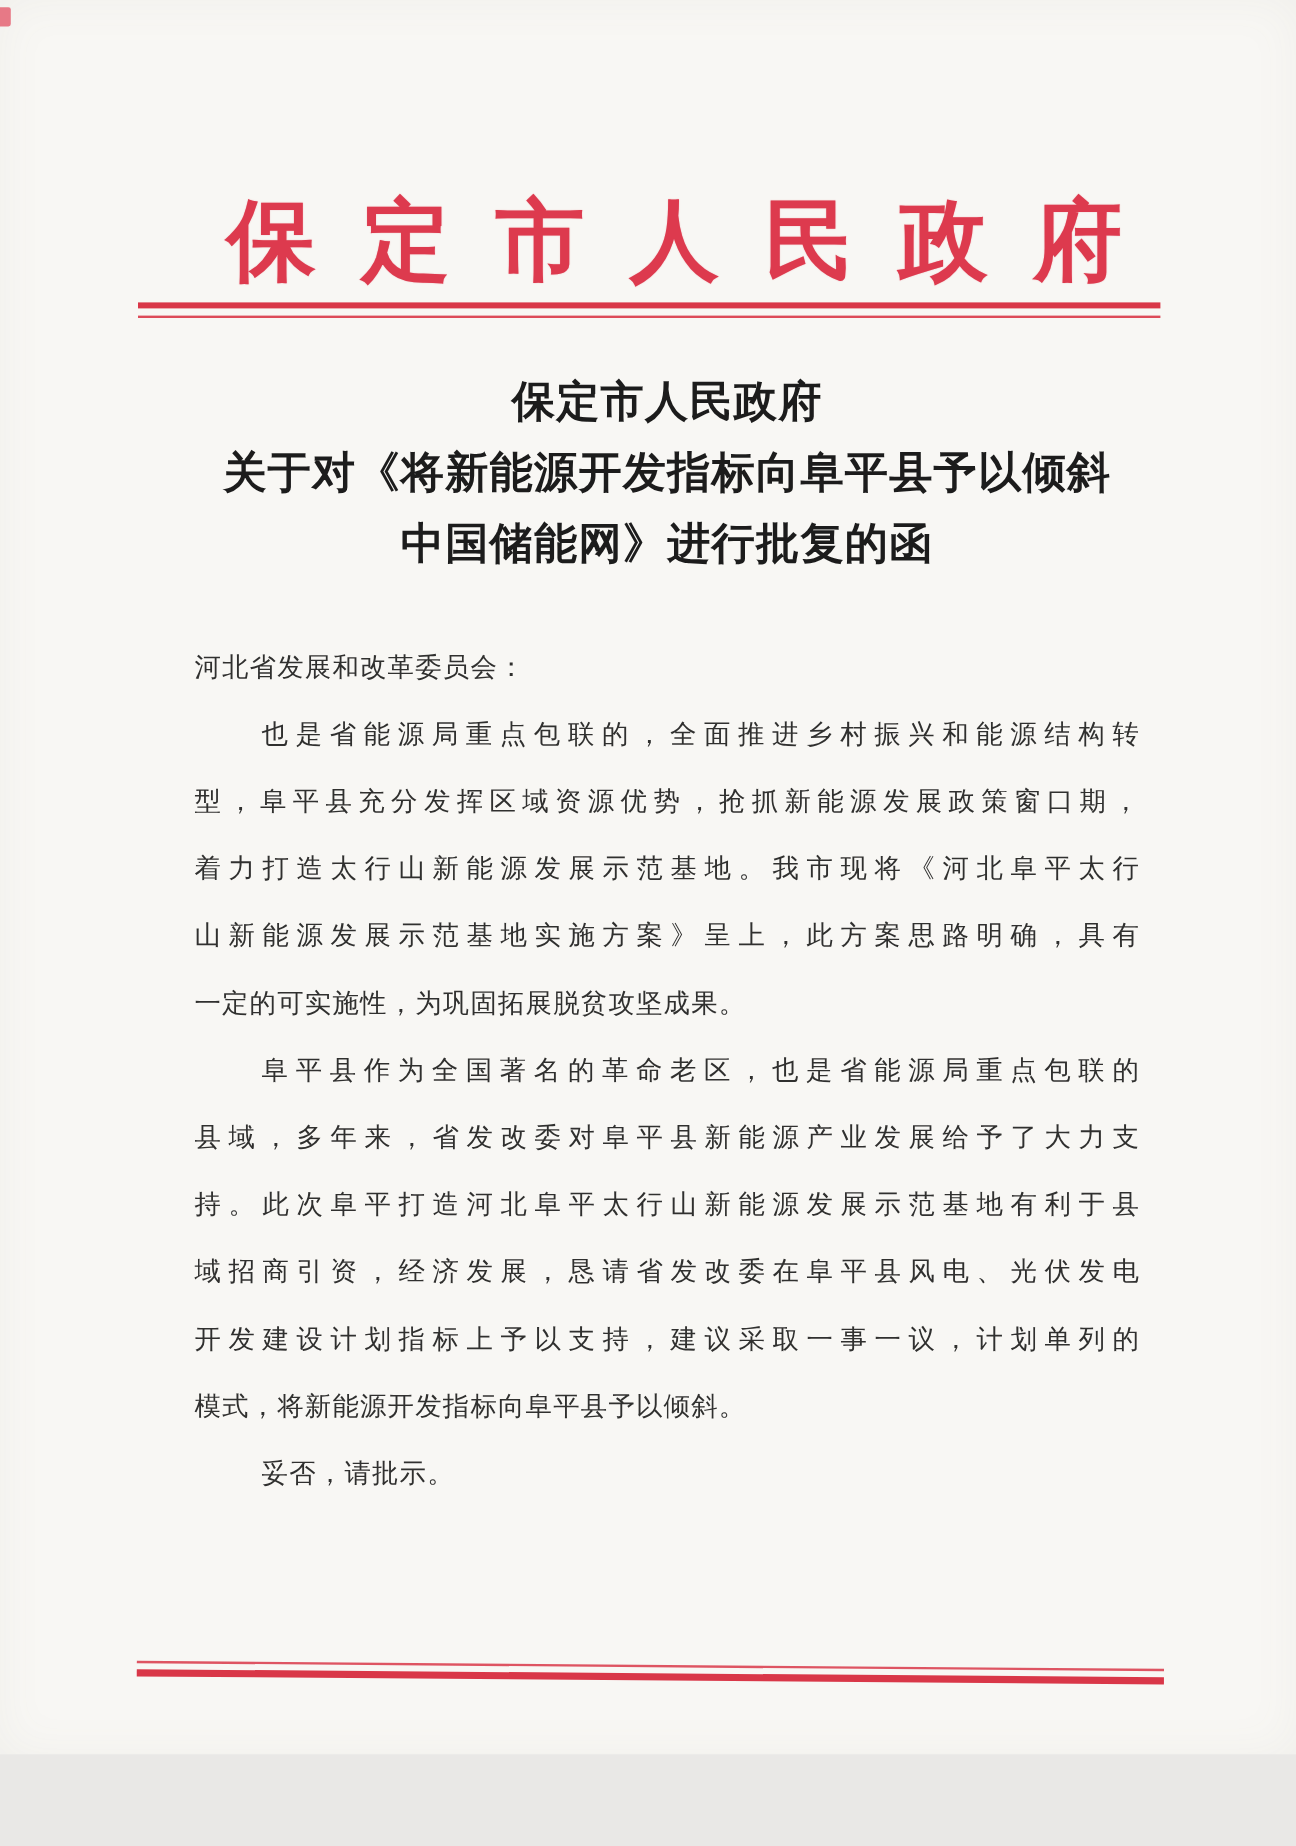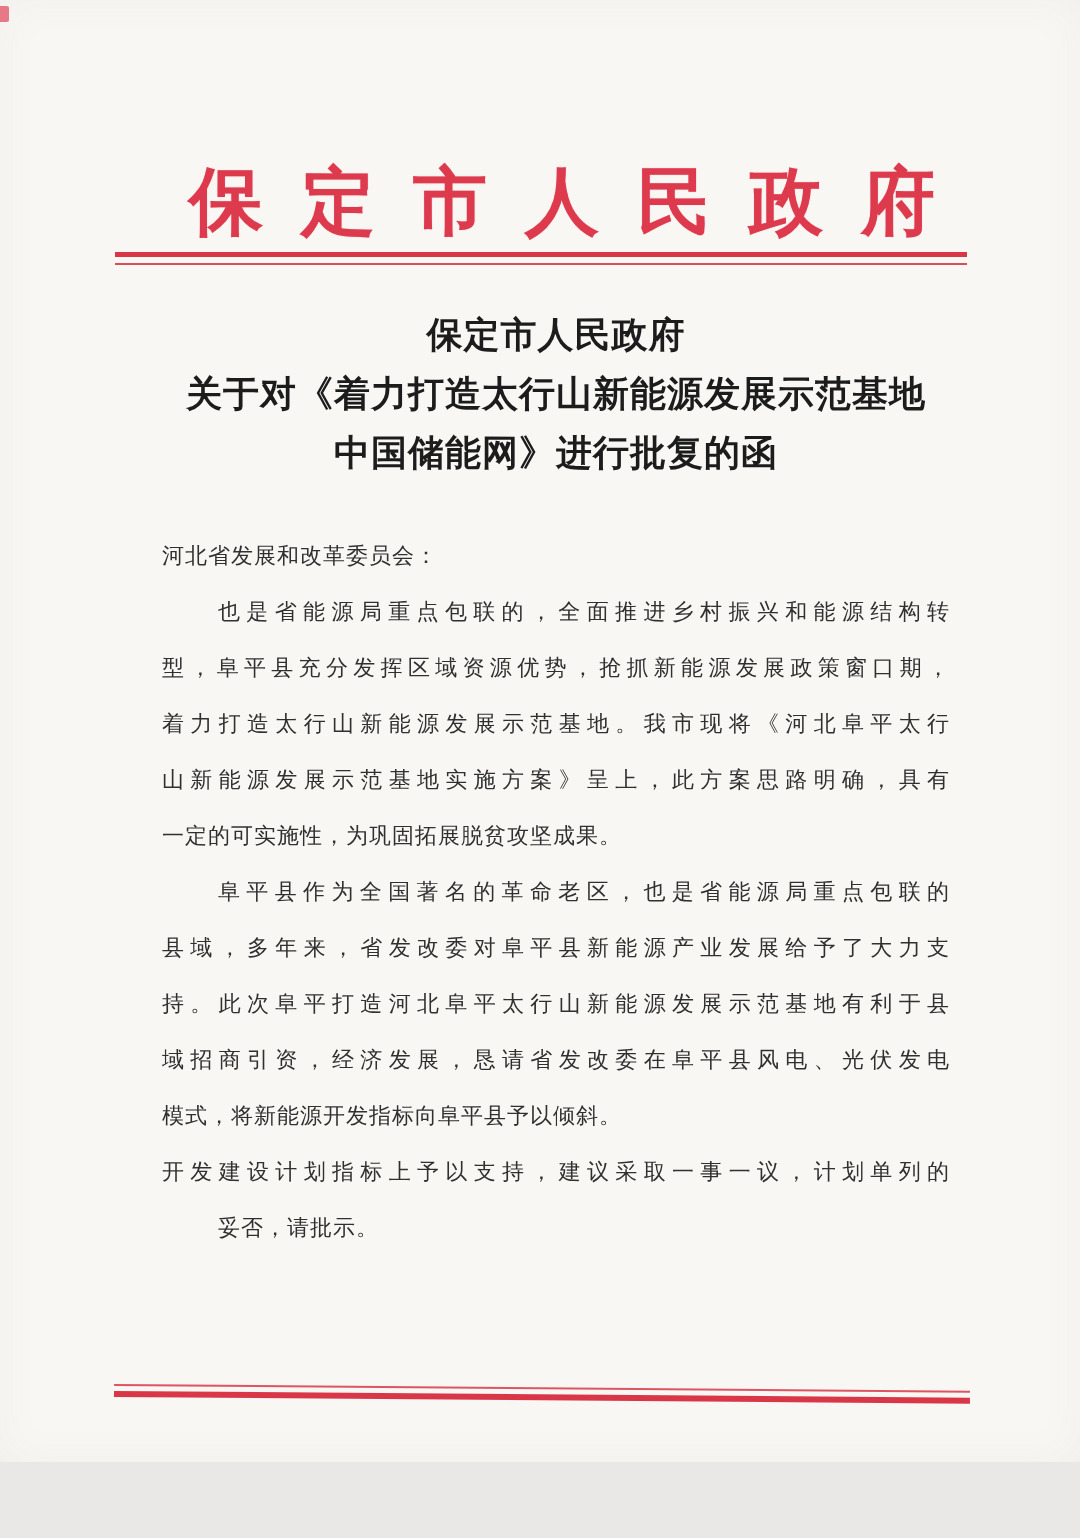--- a/index.html
+++ b/index.html
@@ -130,37 +130,37 @@
   <div class="letterhead">保定市人民政府</div>
 
   <div class="rule-top">
     <div class="thick"></div>
     <div class="gap"></div>
     <div class="thin"></div>
   </div>
 
   <div class="doc-title">
     <div>保定市人民政府</div>
-    <div>关于对《着力打造太行山新能源发展示范基地</div>
+    <div>关于对《将新能源开发指标向阜平县予以倾斜</div>
     <div>中国储能网》进行批复的函</div>
   </div>
 
   <div class="doc-body">
     <div class="bline">河北省发展和改革委员会：</div>
     <div class="bline ind jst">也是省能源局重点包联的，全面推进乡村振兴和能源结构转</div>
     <div class="bline jst">型，阜平县充分发挥区域资源优势，抢抓新能源发展政策窗口期，</div>
     <div class="bline jst">着力打造太行山新能源发展示范基地。我市现将《河北阜平太行</div>
     <div class="bline jst">山新能源发展示范基地实施方案》呈上，此方案思路明确，具有</div>
     <div class="bline">一定的可实施性，为巩固拓展脱贫攻坚成果。</div>
     <div class="bline ind jst">阜平县作为全国著名的革命老区，也是省能源局重点包联的</div>
     <div class="bline jst">县域，多年来，省发改委对阜平县新能源产业发展给予了大力支</div>
     <div class="bline jst">持。此次阜平打造河北阜平太行山新能源发展示范基地有利于县</div>
     <div class="bline jst">域招商引资，经济发展，恳请省发改委在阜平县风电、光伏发电</div>
+    <div class="bline jst">开发建设计划指标上予以支持，建议采取一事一议，计划单列的</div>
     <div class="bline">模式，将新能源开发指标向阜平县予以倾斜。</div>
-    <div class="bline jst">开发建设计划指标上予以支持，建议采取一事一议，计划单列的</div>
     <div class="bline ind">妥否，请批示。</div>
   </div>
 
   <div class="rule-bottom">
     <div class="thin"></div>
     <div class="gap"></div>
     <div class="thick"></div>
   </div>
 
   <div class="logo">

